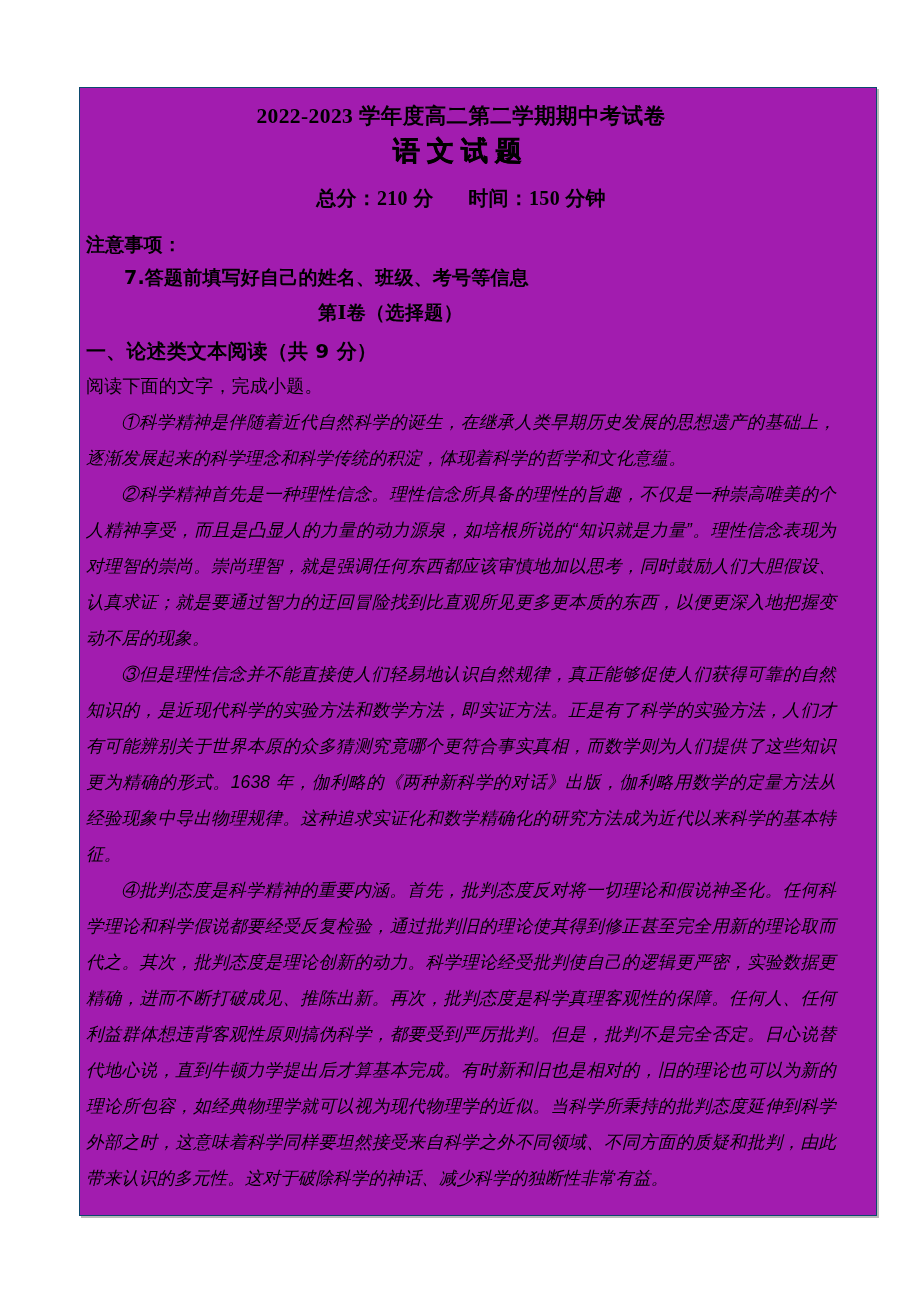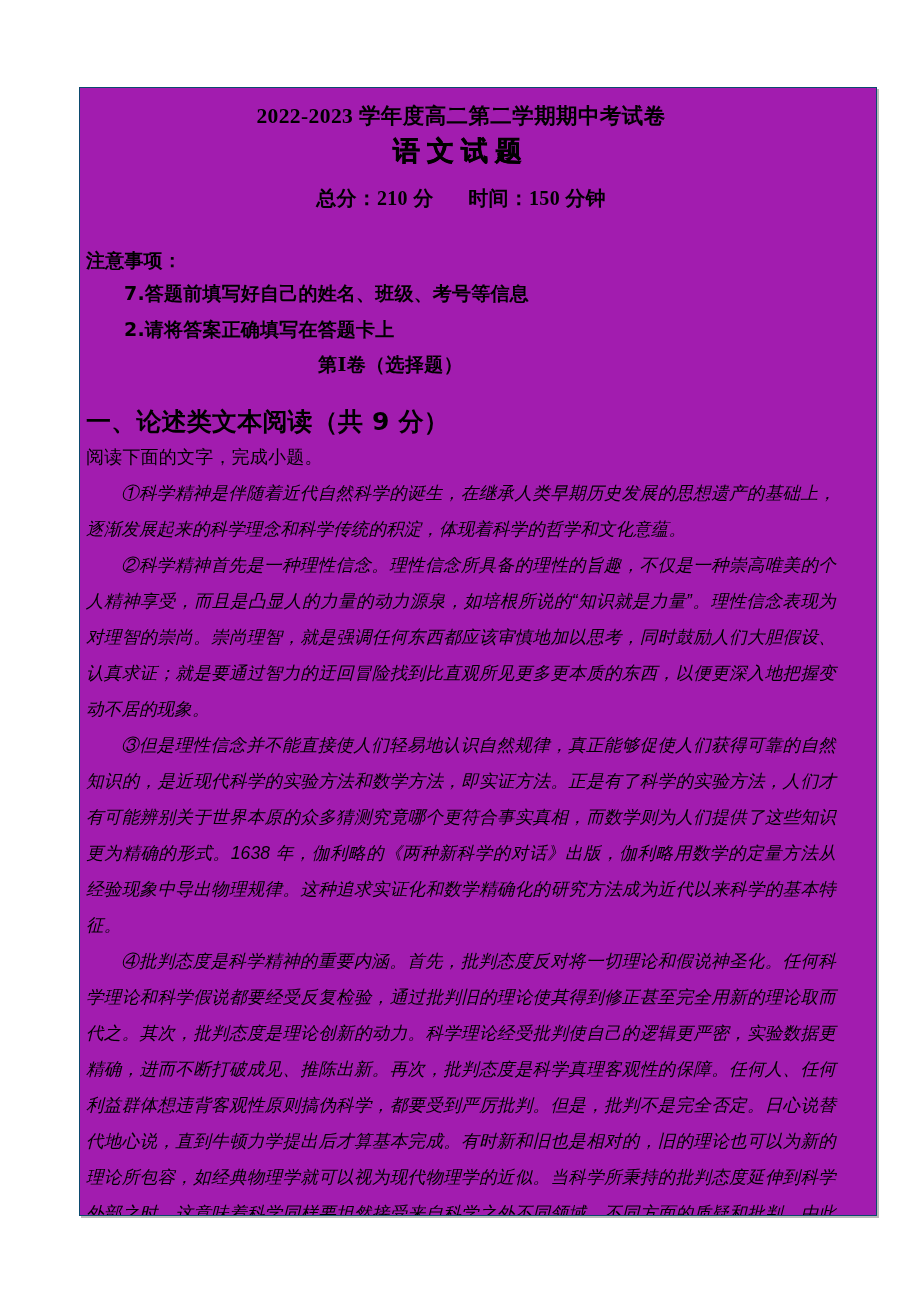--- a/index.html
+++ b/index.html
@@ -64,21 +64,21 @@
     letter-spacing: 0.3px;
     margin-top: 14px;
     line-height: 30px;
   }
   .score-gap { display: inline-block; width: 24px; }
 
   .notice-title {
     font-size: 19px;
     font-weight: 700;
     font-family: "DejaVu Sans", "Liberation Sans", sans-serif;
-    margin-top: 32px;
+    margin-top: 16px;
     line-height: 30px;
     letter-spacing: 0.2px;
   }
   .notice-item {
     font-size: 19px;
     font-weight: 700;
     font-family: "DejaVu Sans", "Liberation Sans", sans-serif;
     text-indent: 38px;
     line-height: 36px;
     letter-spacing: 0.2px;
@@ -86,25 +86,25 @@
 
   .volume-line {
     font-size: 19px;
     font-weight: 700;
     line-height: 36px;
     padding-left: 232px;
     letter-spacing: 0.4px;
   }
 
   .section-heading {
-    font-size: 25px;
+    font-size: 20px;
     font-weight: 700;
     font-family: "DejaVu Sans", "Liberation Sans", sans-serif;
     line-height: 34px;
-    margin-top: 22px;
+    margin-top: 3px;
     letter-spacing: 0.2px;
   }
 
   .lead-line {
     font-size: 18px;
     line-height: 36px;
     letter-spacing: 0.2px;
     font-family: "Liberation Serif", "DejaVu Serif", serif;
   }
 
@@ -135,21 +135,20 @@
     <div class="score-line">
       <span>总分：210 分</span>
       <span class="score-gap"></span>
       <span>时间：150 分钟</span>
     </div>
 
     <div class="notice-title">注意事项：</div>
 
     <div class="notice-item">7.答题前填写好自己的姓名、班级、考号等信息</div>
 
-    <div class="notice-item">2.请将答案正确填写在答题卡上</div>
 
     <div class="volume-line">第Ⅰ卷（选择题）</div>
 
     <div class="section-heading">一、论述类文本阅读（共 9 分）</div>
 
     <div class="lead-line">阅读下面的文字，完成小题。</div>
 
     <p class="body-para">①科学精神是伴随着近代自然科学的诞生，在继承人类早期历史发展的思想遗产的基础上，逐渐发展起来的科学理念和科学传统的积淀，体现着科学的哲学和文化意蕴。</p>
     <p class="body-para">②科学精神首先是一种理性信念。理性信念所具备的理性的旨趣，不仅是一种崇高唯美的个人精神享受，而且是凸显人的力量的动力源泉，如培根所说的“知识就是力量”。理性信念表现为对理智的崇尚。崇尚理智，就是强调任何东西都应该审慎地加以思考，同时鼓励人们大胆假设、认真求证；就是要通过智力的迂回冒险找到比直观所见更多更本质的东西，以便更深入地把握变动不居的现象。</p>
     <p class="body-para">③但是理性信念并不能直接使人们轻易地认识自然规律，真正能够促使人们获得可靠的自然知识的，是近现代科学的实验方法和数学方法，即实证方法。正是有了科学的实验方法，人们才有可能辨别关于世界本原的众多猜测究竟哪个更符合事实真相，而数学则为人们提供了这些知识更为精确的形式。1638 年，伽利略的《两种新科学的对话》出版，伽利略用数学的定量方法从经验现象中导出物理规律。这种追求实证化和数学精确化的研究方法成为近代以来科学的基本特征。</p>

